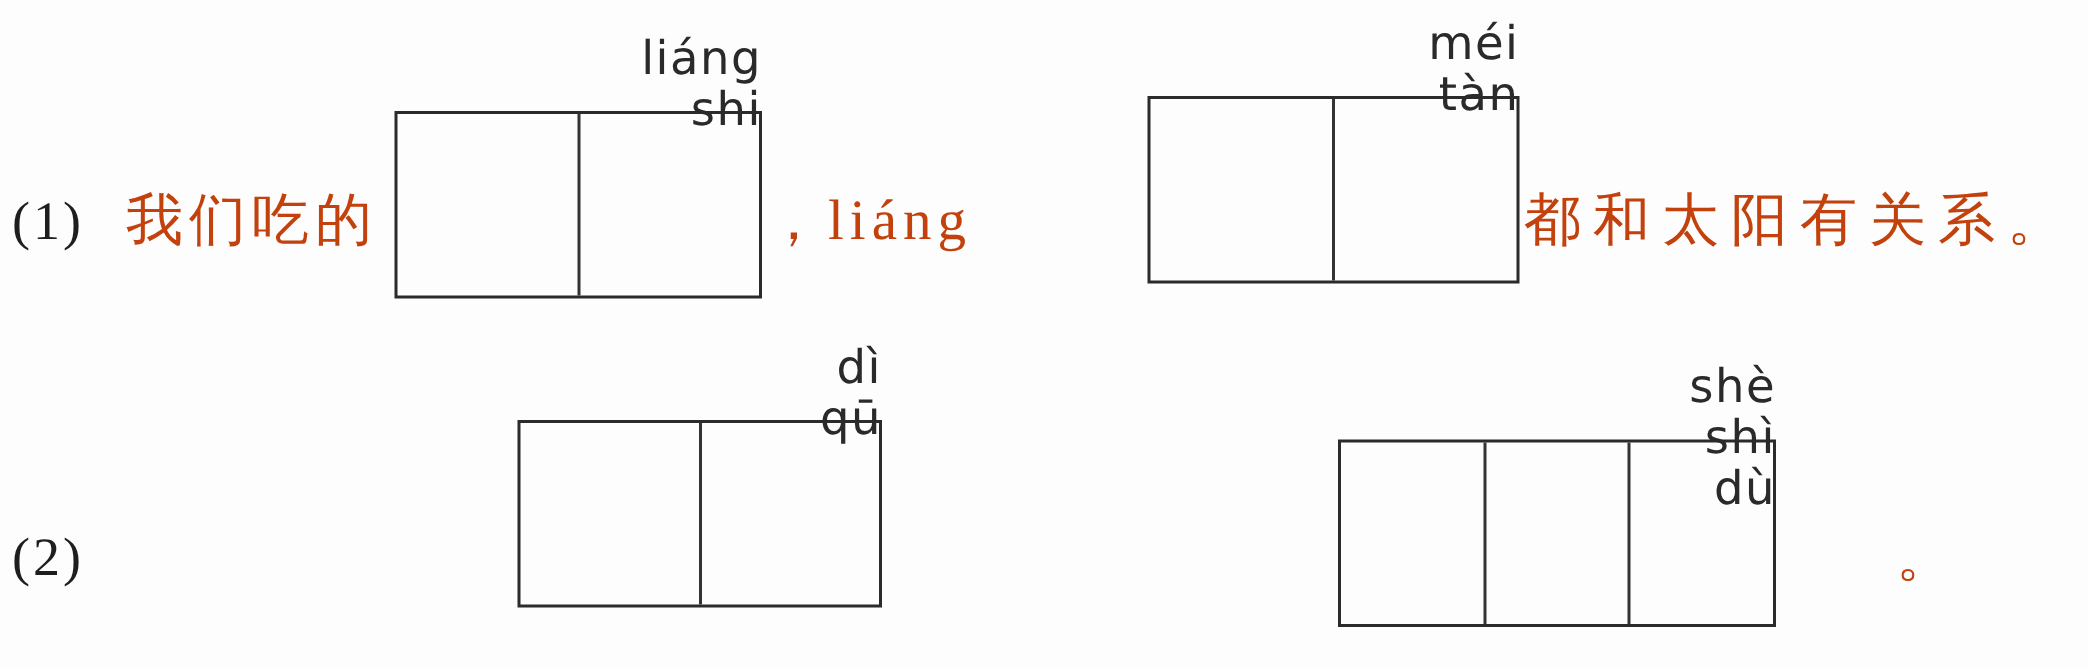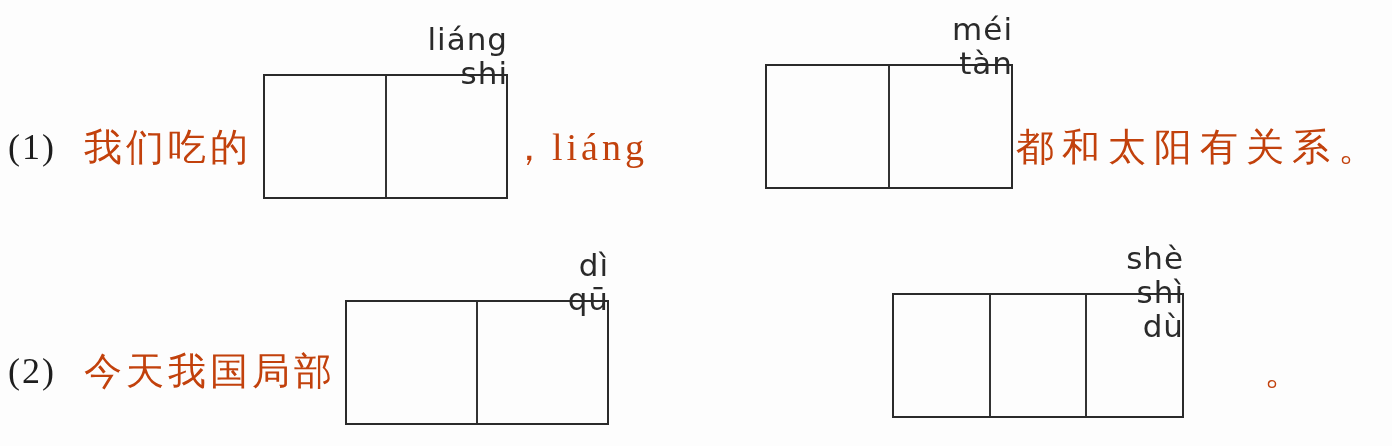--- a/index.html
+++ b/index.html
@@ -91,23 +91,22 @@
     <div class="box-row">
       <div class="cell"></div>
       <div class="cell"></div>
     </div>
   </div>
 
   <span class="zh zh-wide" style="left:1016px; top:126px;">都和太阳有关系。</span>
 
   <span class="num" style="left:8px; top:350px;">(2)</span>
 
-  <span class="zh" style="left:84px; top:350px;">今天我国局部</span>
 
-  <div class="group" style="left:345px; top:248px; width:264px;">
+  <div class="group" style="left:345px; top:228px; width:243px;">
     <div class="pinyin-row">
       <span class="pin">dì</span>
       <span class="pin">qū</span>
     </div>
     <div class="box-row">
       <div class="cell"></div>
       <div class="cell"></div>
     </div>
   </div>
 

